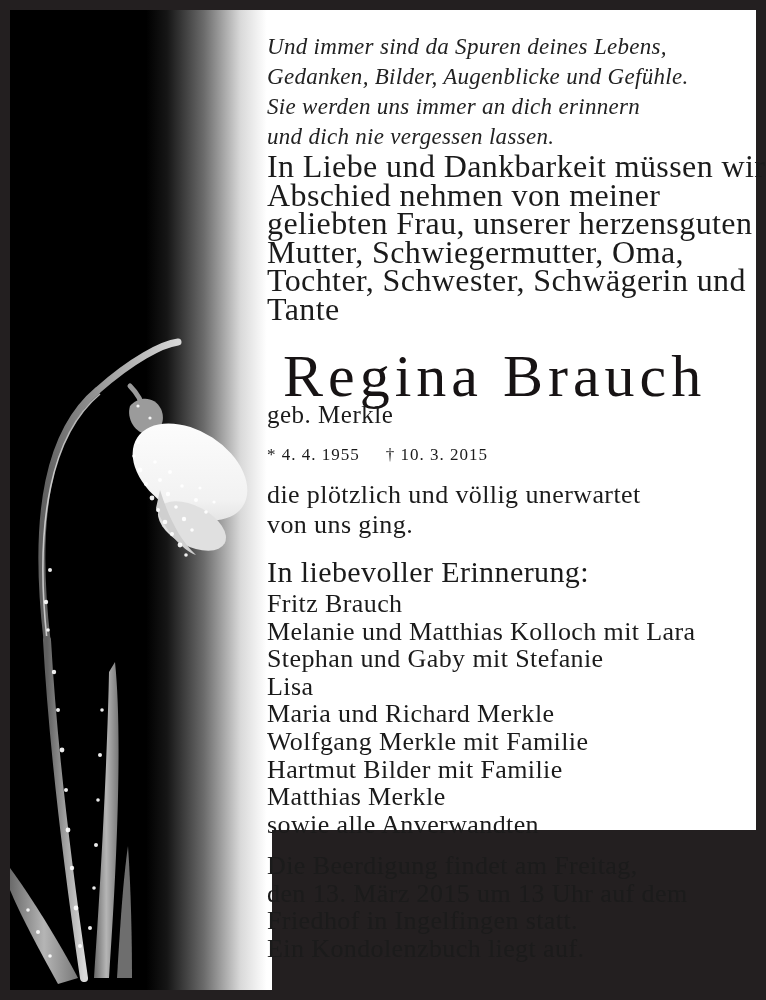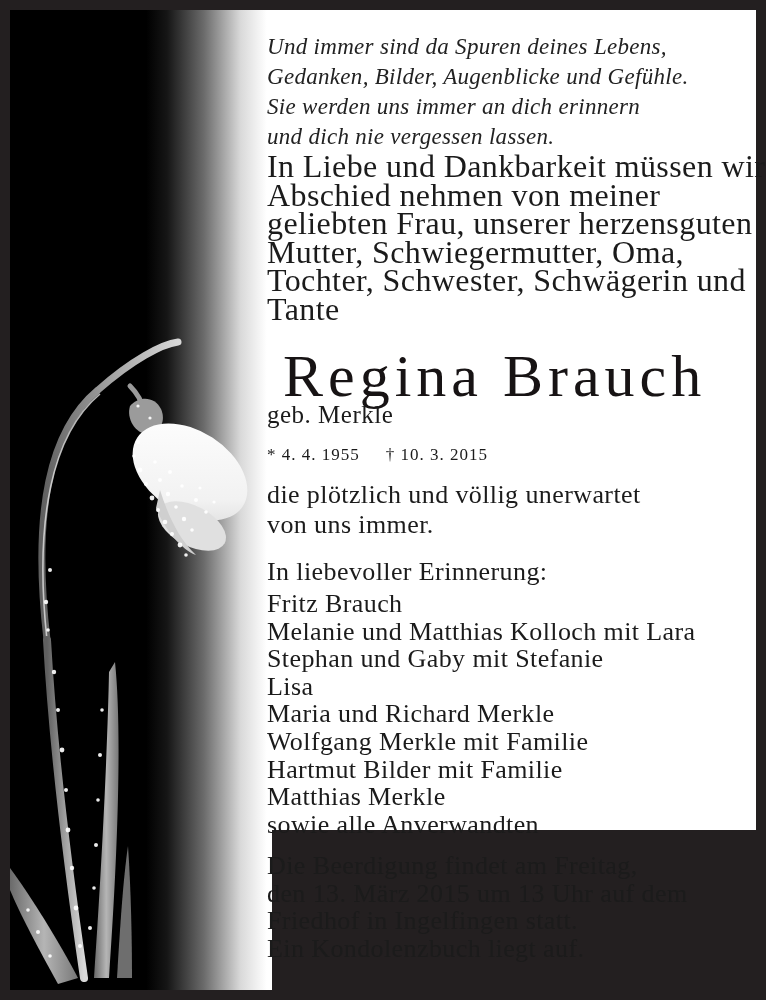--- a/index.html
+++ b/index.html
@@ -29,21 +29,21 @@
     color:#1b1b1b;
   }
   .block{position:absolute;left:0;width:486px;}
   .verse{top:22px;font-style:italic;font-size:23px;line-height:30px;letter-spacing:.3px;color:#222;}
   .intro{top:142px;font-size:32px;line-height:28.5px;letter-spacing:.4px;}
   .name{top:320px;font-size:60px;line-height:60px;letter-spacing:5px;font-weight:normal;margin:16px;color:#171314;}
   .maiden{top:390px;font-size:25px;line-height:30px;letter-spacing:.5px;}
   .dates{top:430px;font-size:17px;line-height:30px;letter-spacing:1px;}
   .dates .dgap{display:inline-block;width:26px;}
   .circumstance{top:470px;font-size:26px;line-height:29.5px;letter-spacing:.4px;}
-  .remember{top:547px;font-size:26px;line-height:29px;letter-spacing:.4px;}
+  .remember{top:547px;font-size:30px;line-height:29px;letter-spacing:.4px;}
   .mourners{top:580px;font-size:26px;line-height:27.6px;letter-spacing:.4px;}
   .funeral{top:842px;font-size:26px;line-height:27.5px;letter-spacing:.4px;}
   .line{white-space:nowrap;}
 </style>
 </head>
 <body>
 
 <div class="page">
   <div class="inner">
 
@@ -157,21 +157,21 @@
       <h1 class="block name">Regina Brauch</h1>
 
       <div class="block maiden">geb. Merkle</div>
 
       <div class="block dates">
         <span>* 4. 4. 1955</span><span class="dgap"></span><span>† 10. 3. 2015</span>
       </div>
 
       <div class="block circumstance">
         <div class="line">die plötzlich und völlig unerwartet</div>
-        <div class="line">von uns immer.</div>
+        <div class="line">von uns ging.</div>
       </div>
 
       <div class="block remember">In liebevoller Erinnerung:</div>
 
       <div class="block mourners">
         <div class="line">Fritz Brauch</div>
         <div class="line">Melanie und Matthias Kolloch mit Lara</div>
         <div class="line">Stephan und Gaby mit Stefanie</div>
         <div class="line">Lisa</div>
         <div class="line">Maria und Richard Merkle</div>

